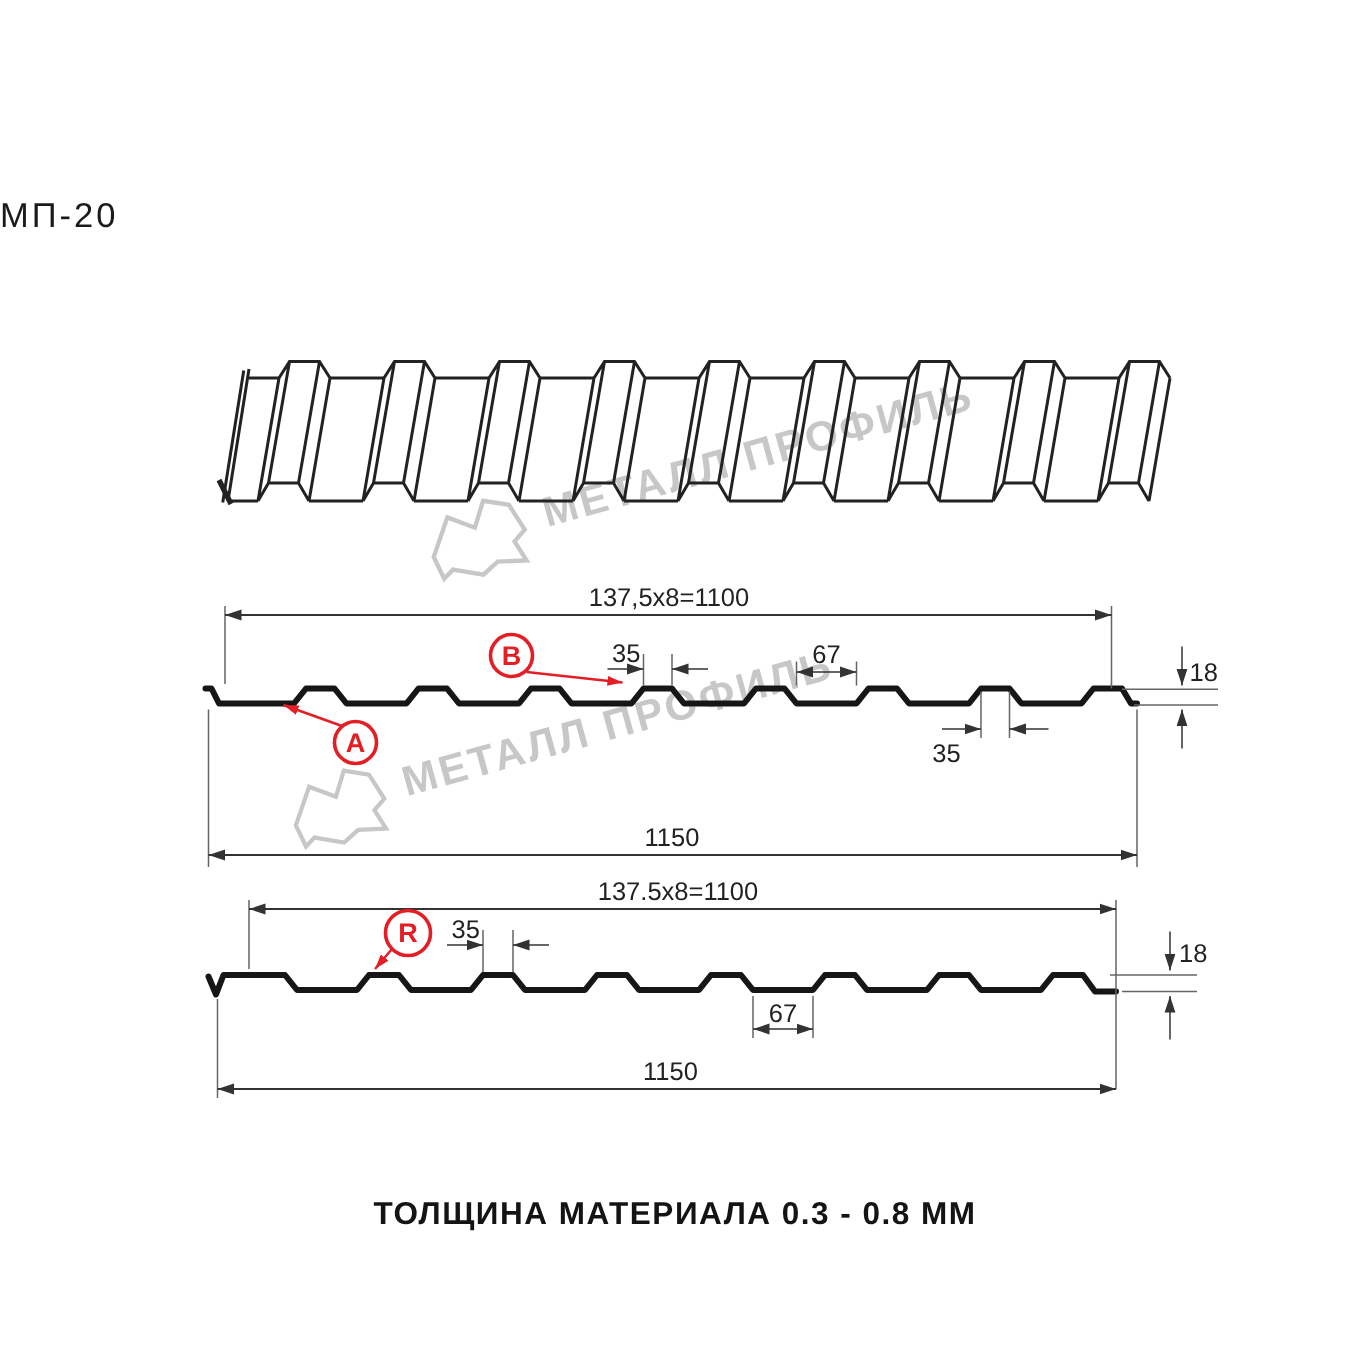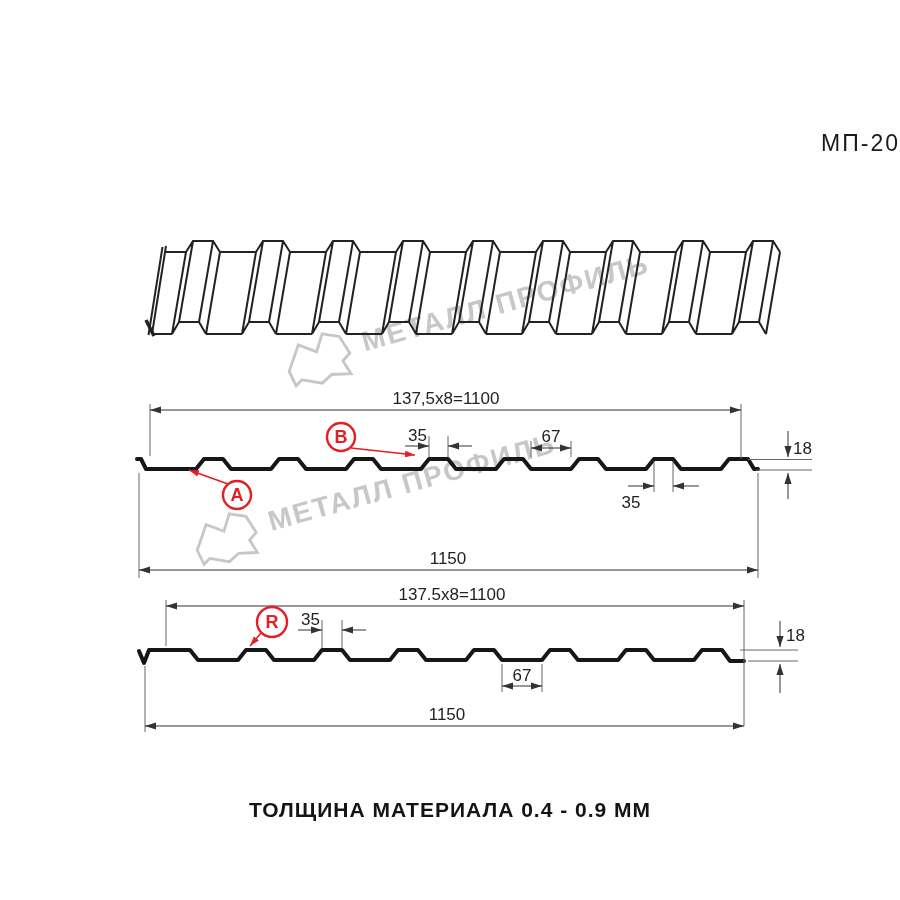--- a/index.html
+++ b/index.html
@@ -1,20 +1,20 @@
 <!DOCTYPE html>
 <html><head>
 <meta charset="utf-8">
 <style>
   html,body{margin:0;padding:0;background:#fff;}
   .canvas{position:relative;width:900px;height:900px;background:#ffffff;overflow:hidden;
           font-family:"Liberation Sans",sans-serif;}
   .title{position:absolute;left:0;top:76px;width:900px;text-align:center;
          font-size:47px;font-weight:bold;letter-spacing:3px;color:#0c0c0c;}
-  .subtitle{position:absolute;left:0;top:130px;width:900px;text-align:right;
+  .subtitle{position:absolute;left:0;top:130px;width:900px;text-align:left;
             font-size:23px;font-weight:400;letter-spacing:2px;color:#1a1a1a;}
   .footer{position:absolute;left:0;top:798px;width:900px;text-align:center;
           font-size:21px;font-weight:bold;letter-spacing:1px;color:#141414;}
   .wm{position:absolute;display:flex;align-items:center;gap:12px;
       color:#c7c7c7;font-weight:bold;font-size:28px;letter-spacing:2px;
       white-space:nowrap;transform:rotate(-15.5deg);transform-origin:left bottom;}
   .wm .wm-text{margin-bottom:6px;}
   .wm svg{flex:0 0 auto;}
   svg.diagram{position:absolute;left:0;top:0;}
   svg text{font-family:"Liberation Sans",sans-serif;font-size:17px;fill:#222;}
@@ -32,21 +32,21 @@
     <span class="wm-text">МЕТАЛЛ ПРОФИЛЬ</span>
   </div>
   <div class="wm" style="left:198px;top:518px;">
     <svg width="70" height="56" viewBox="0 0 100 78">
       <path d="M8 46 L30 14 L52 30 L66 8 L88 18 L96 44 L84 52 L90 72 L64 66 L48 74 L22 62 L12 68 Z" fill="none" stroke="#c7c7c7" stroke-width="4" stroke-linejoin="miter"></path>
     </svg>
     <span class="wm-text">МЕТАЛЛ ПРОФИЛЬ</span>
   </div>
 
   <div class="subtitle">МП-20</div>
-  <div class="footer">ТОЛЩИНА МАТЕРИАЛА 0.4 - 0.9 ММ</div>
+  <div class="footer">ТОЛЩИНА МАТЕРИАЛА 0.3 - 0.8 ММ</div>
 
   <svg class="diagram" width="900" height="900" viewBox="0 0 900 900">
     <defs>
       <marker id="ah" markerUnits="userSpaceOnUse" markerWidth="12" markerHeight="10" refX="11" refY="5" orient="auto-start-reverse">
         <path d="M0,1.4 L11,5 L0,8.6 Z" fill="#333"></path>
       </marker>
       <marker id="ahr" markerUnits="userSpaceOnUse" markerWidth="11" markerHeight="9" refX="10" refY="4.5" orient="auto">
         <path d="M0,1.2 L10,4.5 L0,7.8 Z" fill="#e31e24"></path>
       </marker>
       <g id="rib3d">

